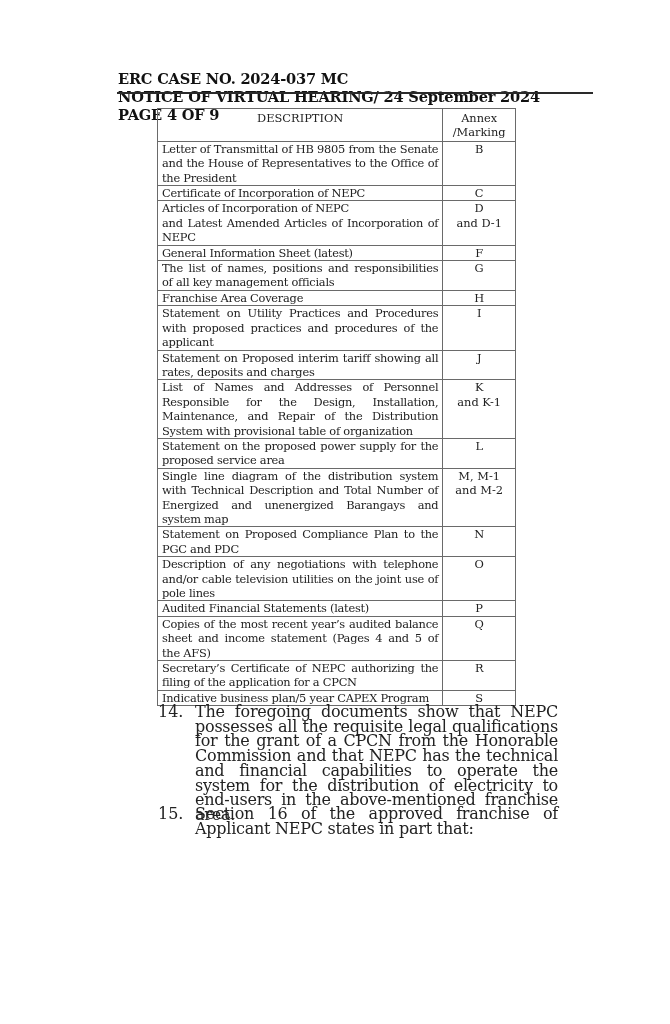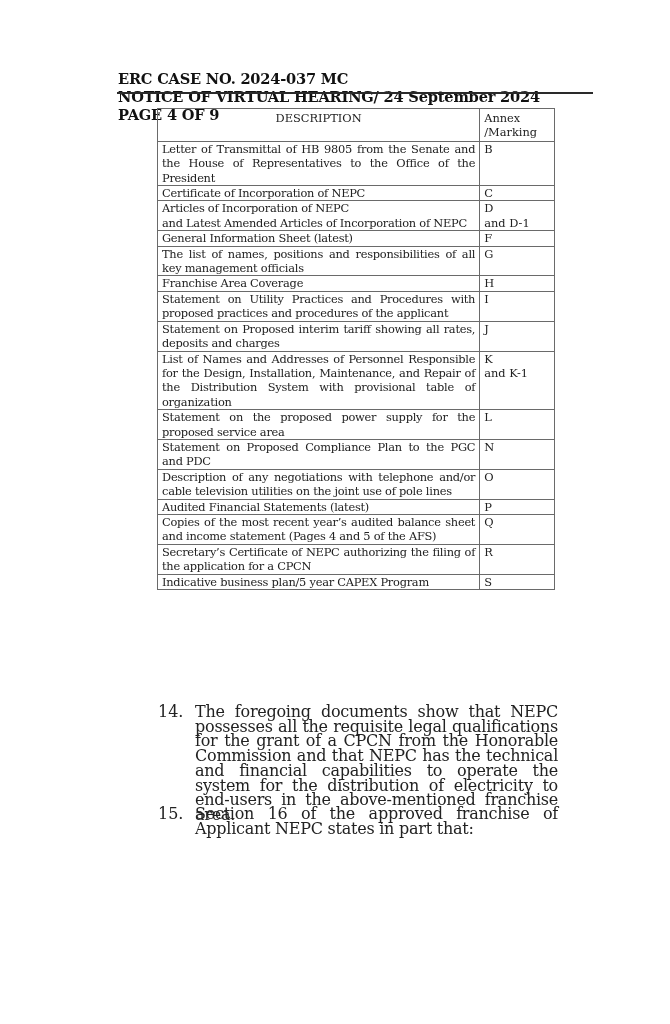--- a/index.html
+++ b/index.html
@@ -3,25 +3,25 @@
 <meta charset="utf-8">
 <style>
   html, body { margin:0; padding:0; background:#ffffff; }
   body { width:670px; height:1024px; position:relative; overflow:hidden;
          font-family:"DejaVu Serif","Liberation Serif",serif; color:#1a1a1a; }
   .hdr { position:absolute; left:118px; top:35px; width:480px;
          font-family:"DejaVu Serif",serif; font-weight:bold; font-size:14.6px; line-height:18px;
          letter-spacing:-0.2px; color:#111;margin-top:35px; }
   .hdr div { white-space:nowrap; }
   .rule { position:absolute; left:117px; top:92px; width:476px; height:2px; background:#2a2a2a; }
-  table.annex { position:absolute; left:157px; top:108px; width:398px; border-collapse:collapse;
+  table.annex { position:absolute; left:157px; top:108px; width:359px; border-collapse:collapse;
          font-family:"DejaVu Serif",serif; font-size:11.4px; line-height:14.4px; color:#222; }
   table.annex td { border:1px solid #6a6a6a; padding:0 4px 0 4px; vertical-align:top; }
   table.annex td.desc { width:317px; text-align:justify; text-align-last:left; letter-spacing:-0.25px; }
-  table.annex td.mark { }
+  table.annex td.mark { text-align:center; }
   table.annex thead td { padding-top:2px; padding-bottom:1px; }
   .para { position:absolute; left:148px; width:410px; font-family:"DejaVu Serif",serif;
           font-size:16px; line-height:14.7px; color:#222; }
   .para .num { position:absolute; left:10px; top:0; }
   .para .txt { margin-left:47px; text-align:justify; letter-spacing:-0.25px; }
   #p14 { top:705px; }
   #p15 { top:807px; }
 </style>
 </head>
 <body>
@@ -75,20 +75,24 @@
       </tr>
       <tr>
         <td class="desc">List of Names and Addresses of Personnel Responsible for the Design, Installation, Maintenance, and Repair of the Distribution System with provisional table of organization</td>
         <td class="mark">K<br>and K-1</td>
       </tr>
       <tr>
         <td class="desc">Statement on the proposed power supply for the proposed service area</td>
         <td class="mark">L</td>
       </tr>
       <tr>
+        <td class="desc">Single line diagram of the distribution system with Technical Description and Total Number of Energized and unenergized Barangays and system map</td>
+        <td class="mark">M, M-1<br>and M-2</td>
+      </tr>
+      <tr>
         <td class="desc">Statement on Proposed Compliance Plan to the PGC and PDC</td>
         <td class="mark">N</td>
       </tr>
       <tr>
         <td class="desc">Description of any negotiations with telephone and/or cable television utilities on the joint use of pole lines</td>
         <td class="mark">O</td>
       </tr>
       <tr>
         <td class="desc">Audited Financial Statements (latest)</td>
         <td class="mark">P</td>

